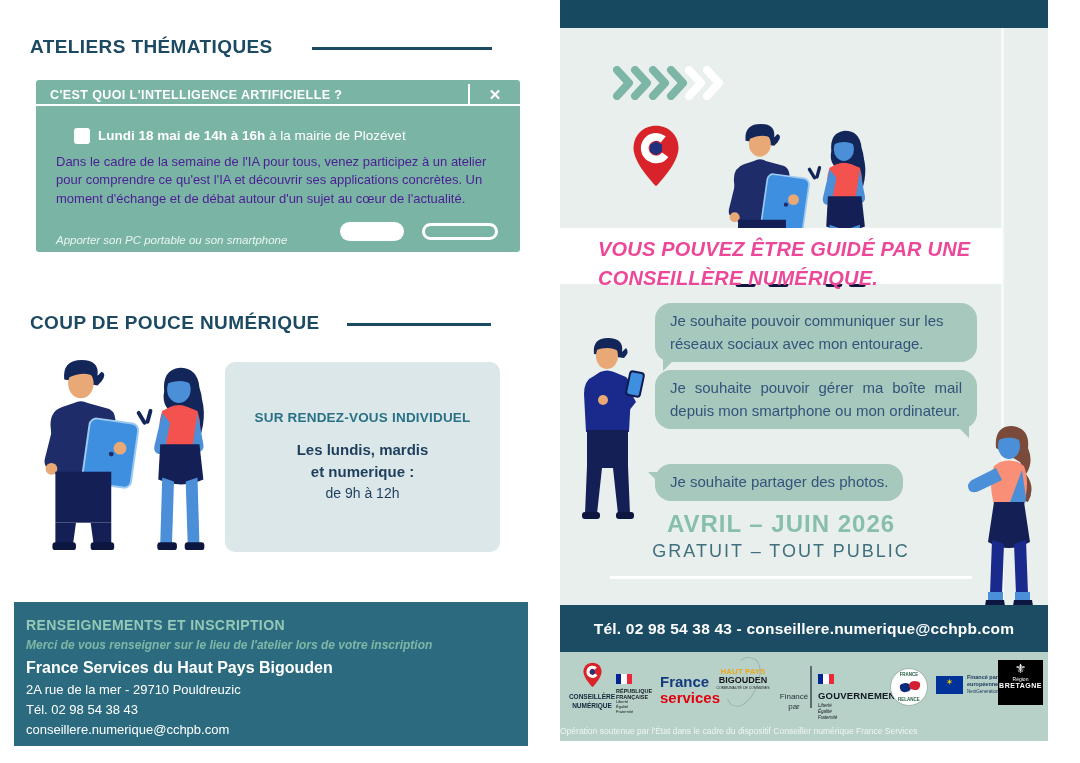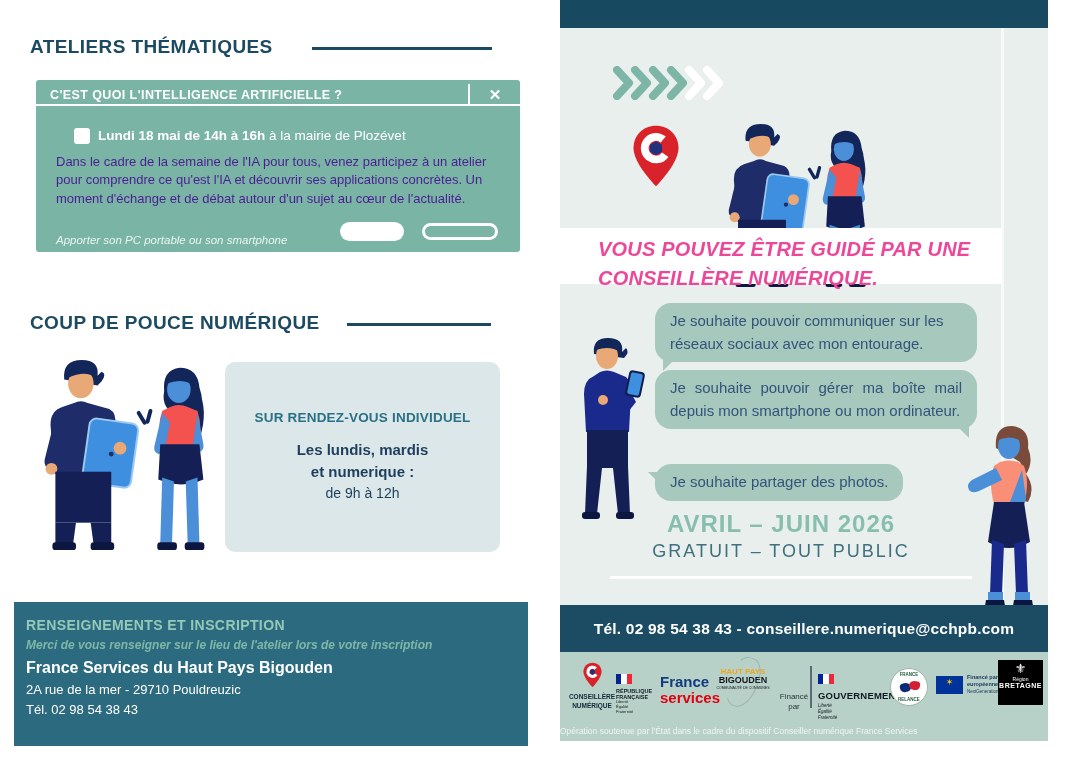--- a/index.html
+++ b/index.html
@@ -186,20 +186,21 @@
       <div class="appt-bold">et numerique :</div>
       <div id="appt-hours">de 9h à 12h</div>
     </div>
 
     <div id="left-footer" class="abs">
       <div id="left-footer-title">RENSEIGNEMENTS ET INSCRIPTION</div>
       <div id="left-footer-note">Merci de vous renseigner sur le lieu de l'atelier lors de votre inscription</div>
       <div id="left-footer-org">France Services du Haut Pays Bigouden</div>
       <div class="left-footer-line">2A rue de la mer - 29710 Pouldreuzic</div>
       <div class="left-footer-line">Tél. 02 98 54 38 43</div>
+      <div class="left-footer-line">conseillere.numerique@cchpb.com</div>
     </div>
   </div>
 
   <div id="right-page" class="abs">
     <div id="right-topband"></div>
     <div id="fold-line"></div>
 
     <svg id="chevrons" width="130" height="34" viewBox="0 0 130 34">
       <polyline points="4,4 16,17 4,30" fill="none" stroke="#7db6a6" stroke-width="8" stroke-linecap="round" stroke-linejoin="round"></polyline>
       <polyline points="22,4 34,17 22,30" fill="none" stroke="#7db6a6" stroke-width="8" stroke-linecap="round" stroke-linejoin="round"></polyline>

